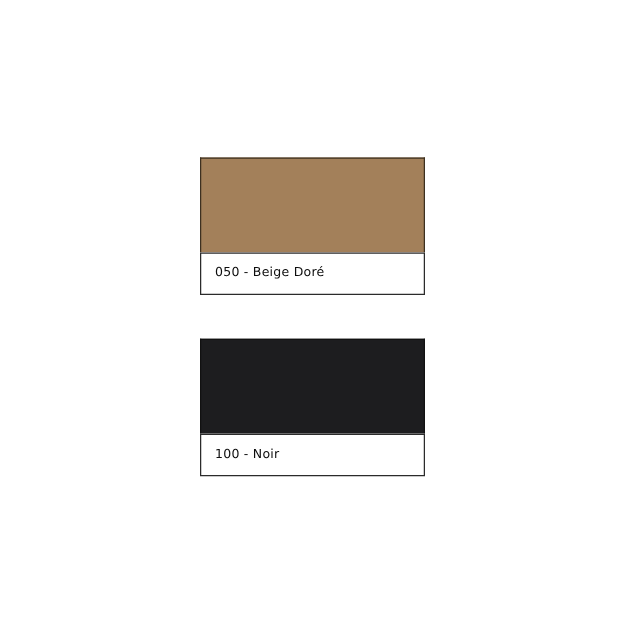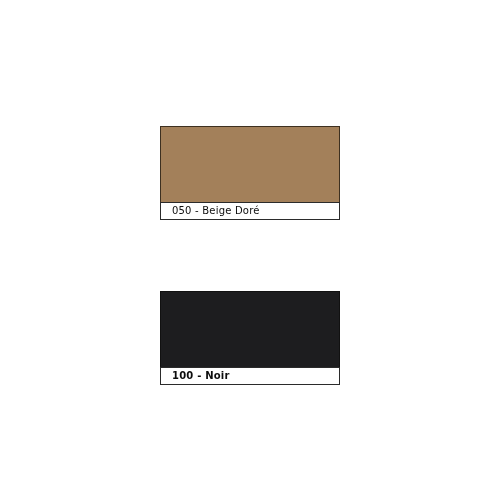--- a/index.html
+++ b/index.html
@@ -23,38 +23,38 @@
     height: 500px;
   }
 
   .swatch-card {
     position: absolute;
     left: 160px;
     width: 180px;
   }
 
   .swatch-card.card-0 { top: 126px; }
-  .swatch-card.card-1 { top: 291px; font-weight: bold; }
+  .swatch-card.card-1 { top: 271px; }
 
   .swatch-chip {
     width: 180px;
     height: 76px;
     box-sizing: border-box;
     border: 1px solid #3d3020;
     border-bottom: none;
     display: block;
   }
 
   .swatch-card.card-1 .swatch-chip {
     border-color: #111111;
   }
 
   .swatch-label {
     width: 180px;
-    height: 18px;
+    height: 34px;
     box-sizing: border-box;
     background: #ffffff;
     border: 1px solid #2b2b2b;
     display: flex;
     align-items: center;
     padding-left: 11px;
   }
 
   .swatch-label-text {
     font-family: "DejaVu Sans", "Liberation Sans", sans-serif;

